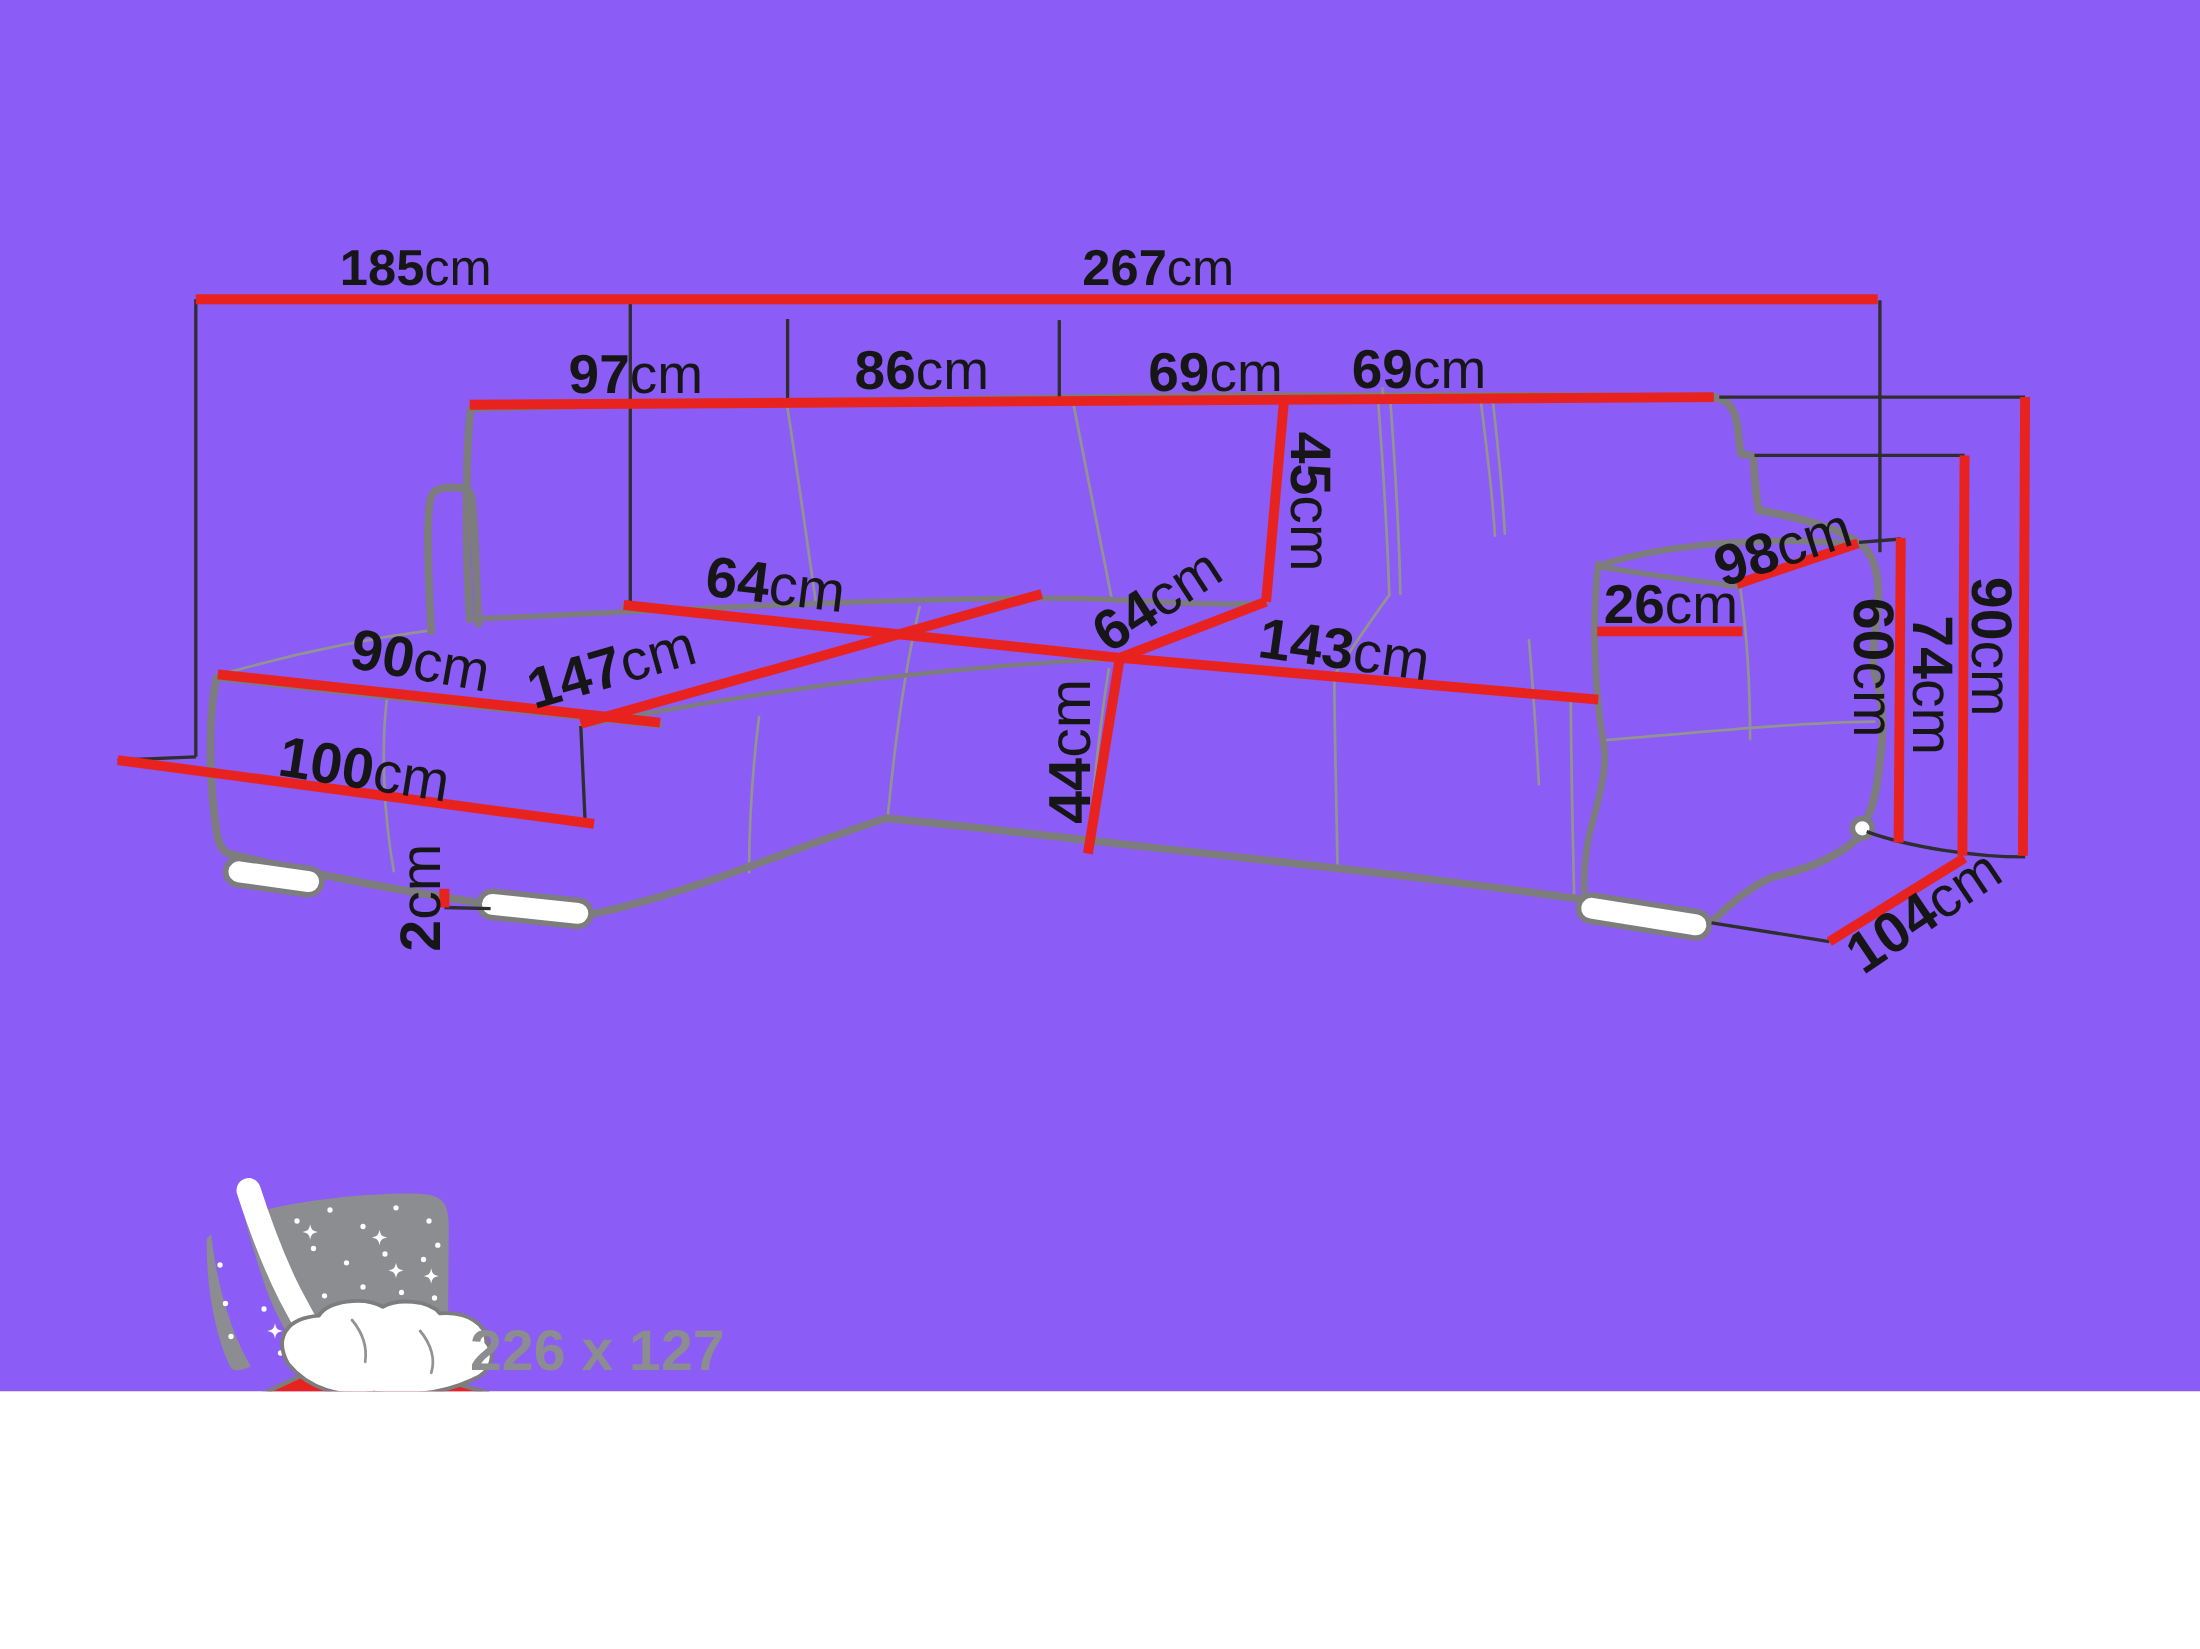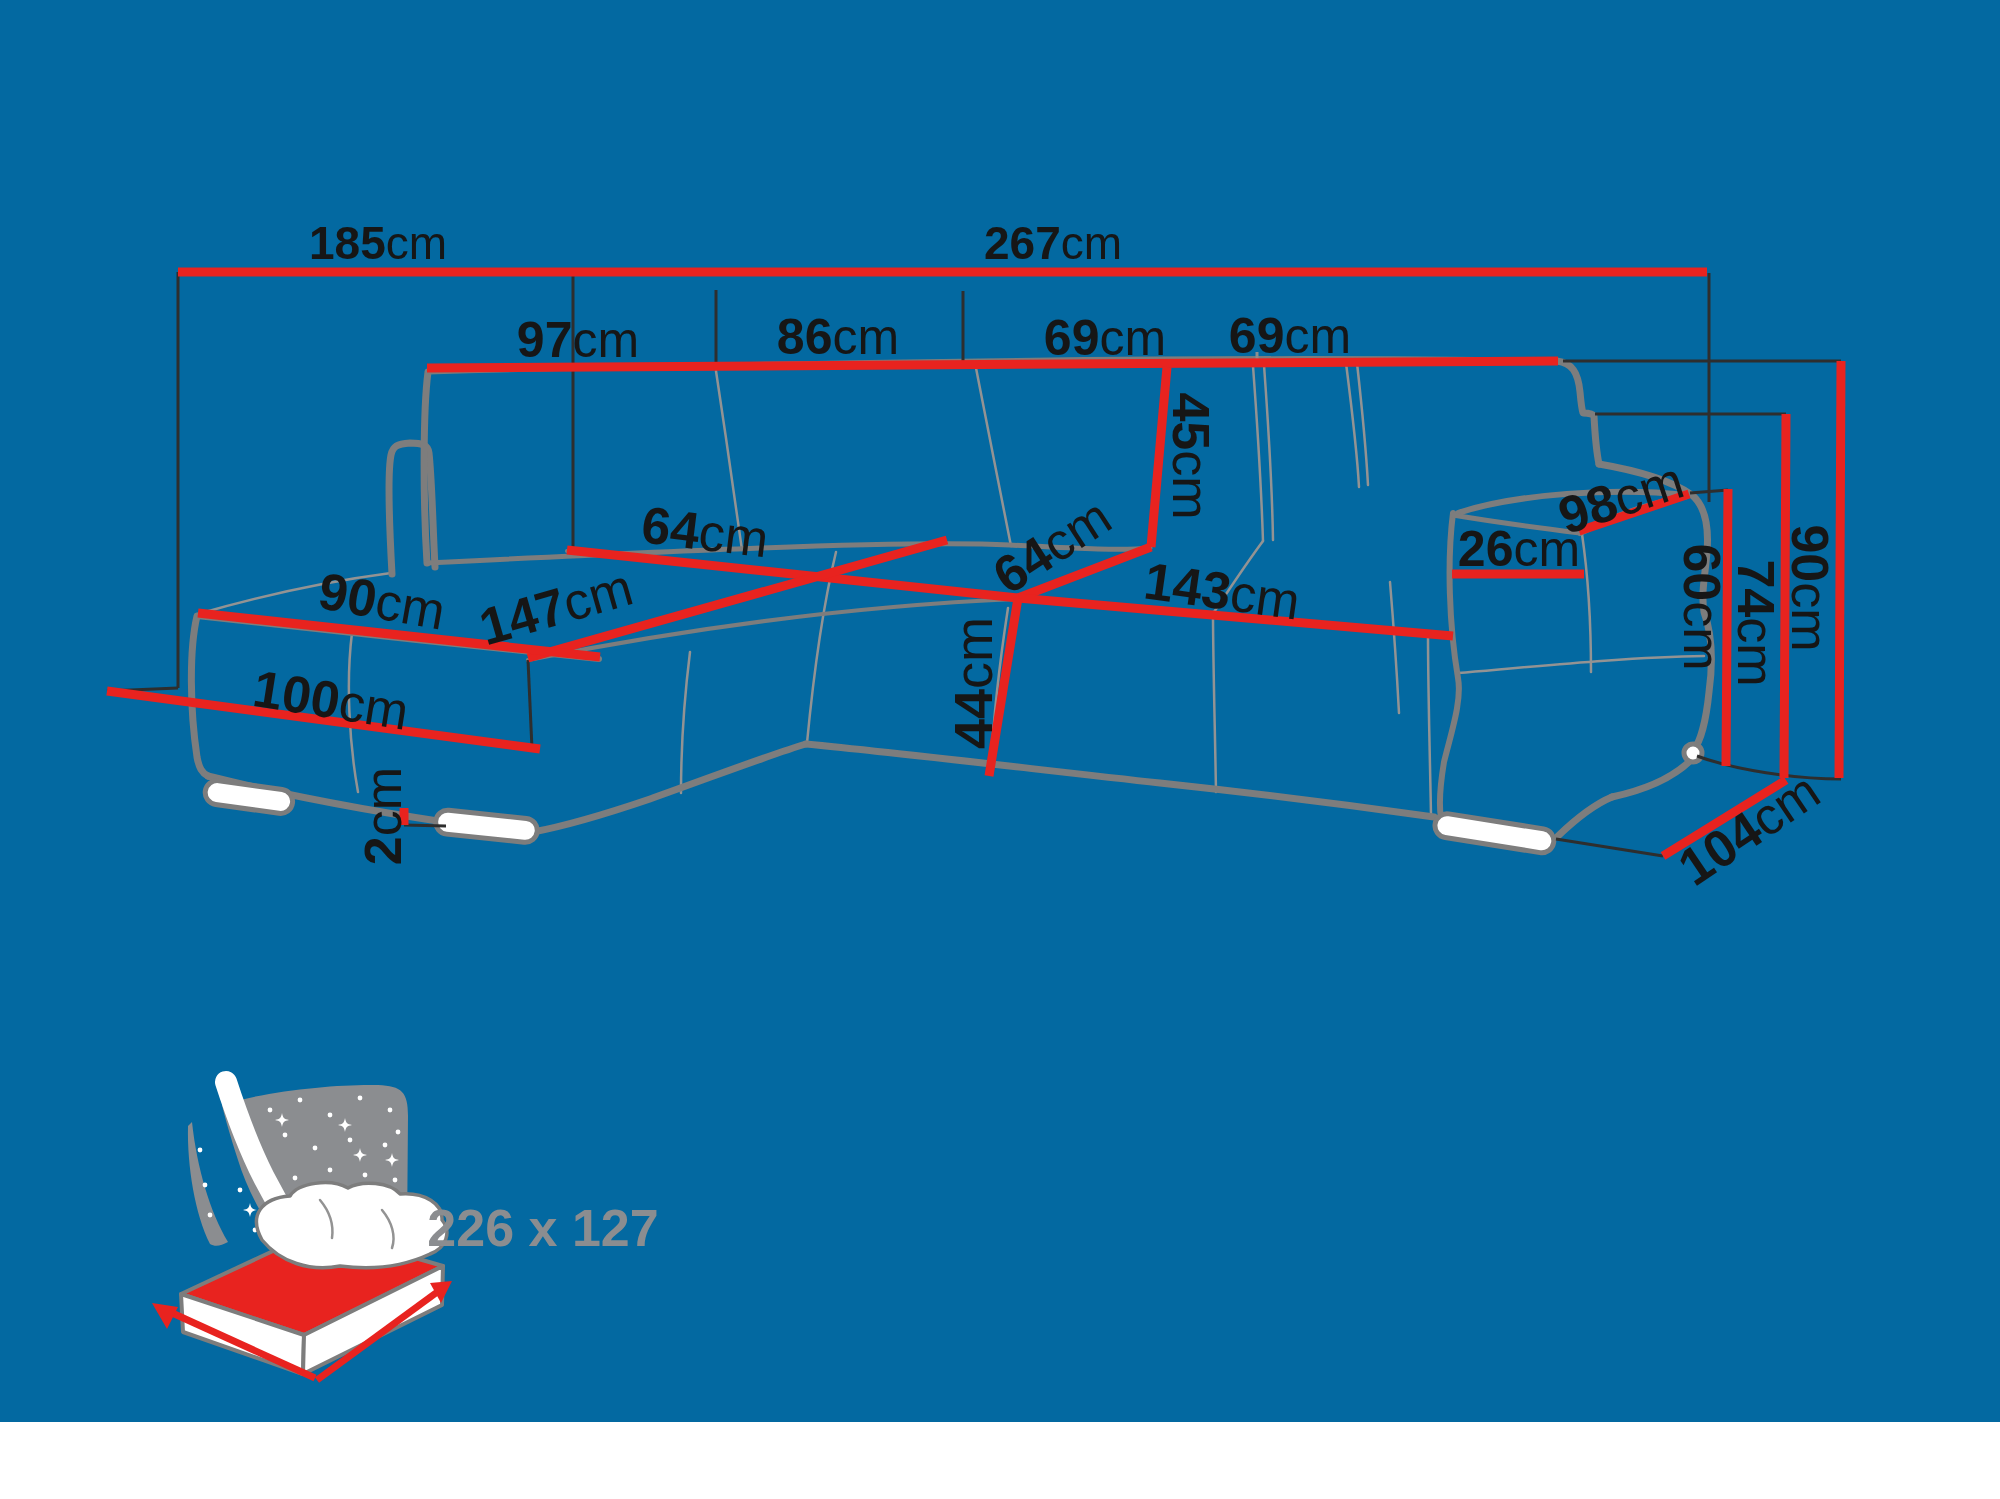--- a/index.html
+++ b/index.html
@@ -1,16 +1,16 @@
 <!DOCTYPE html>
 <html><head>
 <meta charset="utf-8">
 <style>
   html,body{margin:0;padding:0;background:#ffffff;}
-  .stage{position:relative;width:2000px;height:1422px;background:#0369a1;overflow:hidden;}
+  .stage{position:relative;width:2000px;height:1265px;background:#8b5cf6;overflow:hidden;}
   svg{display:block;}
   .dim{font-family:"Liberation Sans","DejaVu Sans",sans-serif;font-weight:700;fill:#161616;}
   .dim .u{font-weight:400;}
   .sleep-label{font-family:"Liberation Sans","DejaVu Sans",sans-serif;font-weight:700;fill:#8b8d90;}
   .sketch{stroke:#7d7d7d;fill:none;stroke-linecap:round;stroke-linejoin:round;}
   .seam{stroke:#939393;fill:none;stroke-width:2.5;stroke-linecap:round;}
   .ext{stroke:#2e2e2e;fill:none;stroke-width:3;}
   .red{stroke:#e8231f;fill:none;stroke-width:9;}
 </style>
 </head>

